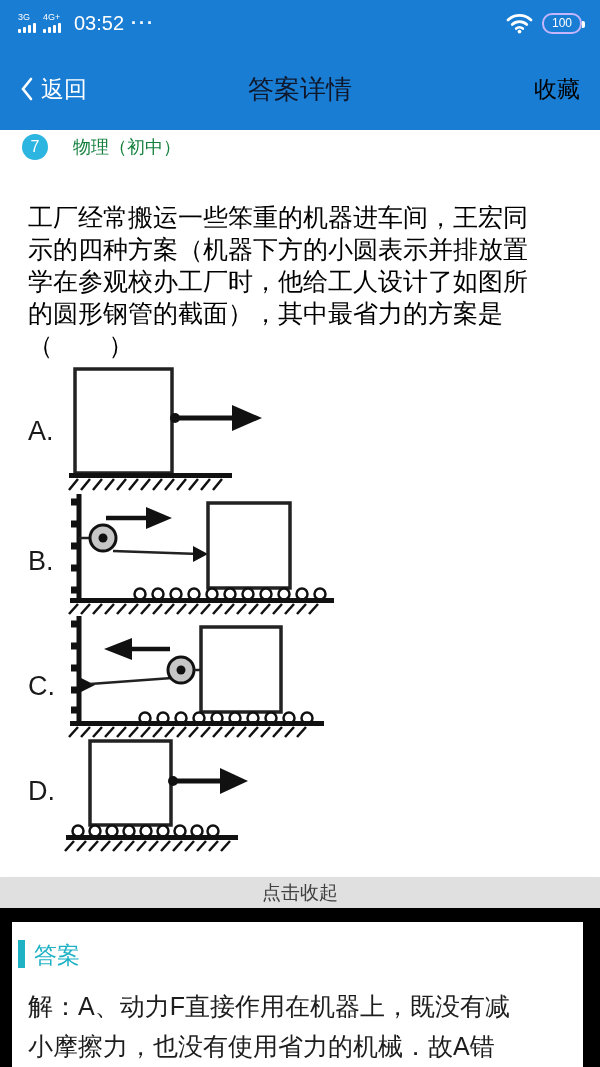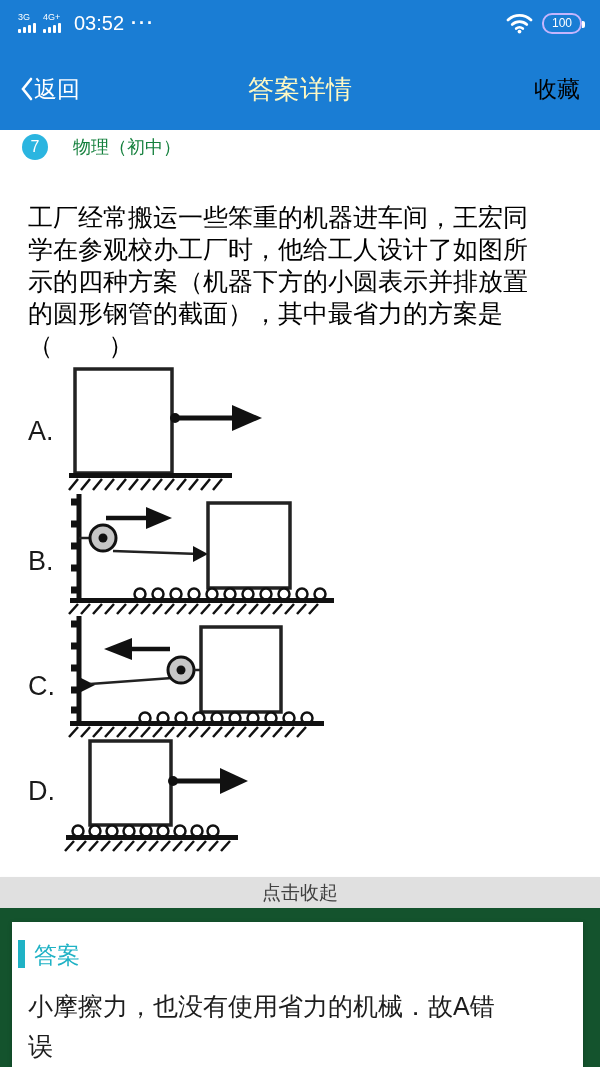--- a/index.html
+++ b/index.html
@@ -20,22 +20,22 @@
   .status-time { font-size:20px; margin-left:6px; }
   .status-dots { font-size:18px; font-weight:bold; margin-left:7px; letter-spacing:2px; }
   .status-right { margin-left:auto; display:flex; align-items:center; gap:9px; }
   .battery { position:relative; width:40px; height:21px; border:2px solid #c4b5fd; border-radius:10px;
              display:flex; align-items:center; justify-content:center; font-size:12px; color:#fff; }
   .battery::after { content:""; position:absolute; right:-5px; top:6px; width:3px; height:7px;
                     background:#fff; border-radius:0 2px 2px 0; }
 
   .nav-row { position:absolute; top:58px; left:0; width:100%; height:62px;
              display:flex; align-items:center; padding:0 20px; }
-  .nav-back { display:flex; align-items:center; font-size:23px; color:#fff; cursor:pointer; }
-  .nav-title { position:absolute; left:0; right:0; text-align:center; font-size:26px; color:#fef9c3; }
+  .nav-back { display:flex; align-items:center; gap:7px; font-size:23px; color:#fff; cursor:pointer; }
+  .nav-title { position:absolute; left:0; right:0; text-align:center; font-size:26px; color:#0f172a; }
   .nav-fav { margin-left:auto; font-size:23px; color:#000000; cursor:pointer; position:relative; z-index:2; }
 
   
   .subject-row { position:absolute; top:134px; left:22px; display:flex; align-items:center; }
   .num-badge { width:26px; height:26px; border-radius:50%; background:#2bb5e0; color:#fff;
                font-size:16px; display:flex; align-items:center; justify-content:center; }
   .subject-label { margin-left:25px; font-size:18px; color:#15803d; }
 
   
   .question-text { position:absolute; top:201px; left:28px; color:#000000; }
@@ -54,21 +54,21 @@
   .pulley { fill:#c6c6c6; stroke:#111; stroke-width:3; }
   .wall { stroke:#111; stroke-width:5; }
   .nub { stroke:#111; stroke-width:7; }
 
   
   .collapse-bar { position:absolute; top:877px; left:0; width:600px; height:31px; background:#e0e0e0;
                   color:#404040; font-size:19px; text-align:center; line-height:31px;
                   box-shadow:0 2px 3px rgba(0,0,0,.18); cursor:pointer; }
 
   
-  .answer-section { position:absolute; top:908px; left:0; width:600px; height:159px; background:#14532d; }
+  .answer-section { position:absolute; top:908px; left:0; width:600px; height:159px; background:#000000; }
   .answer-card { position:absolute; top:14px; left:12px; width:571px; height:220px; background:#fff;
                  box-shadow:0 1px 4px rgba(0,0,0,.25); }
   .answer-marker { position:absolute; left:6px; top:18px; width:7px; height:28px; background:#1fb2c5; }
   .answer-heading { position:absolute; left:22px; top:18px; font-size:23px; color:#1fb2c5; }
   .answer-body { position:absolute; left:16px; top:64px; color:#1d1d1d; }
   .a-line { font-size:25px; line-height:40px; white-space:pre; }
 </style>
 </head>
 <body>
 
@@ -121,22 +121,22 @@
     </div>
   </div>
 
   <div class="subject-row">
     <span class="num-badge">7</span>
     <span class="subject-label">物理（初中）</span>
   </div>
 
   <div class="question-text">
     <div class="q-line">工厂经常搬运一些笨重的机器进车间，王宏同</div>
+    <div class="q-line">示的四种方案（机器下方的小圆表示并排放置</div>
     <div class="q-line">学在参观校办工厂时，他给工人设计了如图所</div>
-    <div class="q-line">示的四种方案（机器下方的小圆表示并排放置</div>
     <div class="q-line">的圆形钢管的截面），其中最省力的方案是</div>
     <div class="q-line">（        ）</div>
   </div>
 
   <svg class="diagram-svg" width="360" height="510" viewBox="0 355 360 510">
 
     <g>
       <text x="28" y="440" class="optlbl">A.</text>
       <rect x="75" y="369" width="97" height="104" class="blk"></rect>
       <line x1="69" y1="475.5" x2="232" y2="475.5" class="ground"></line>
@@ -225,19 +225,20 @@
     </g>
   </svg>
 
   <div class="collapse-bar">点击收起</div>
 
   <div class="answer-section">
     <div class="answer-card">
       <div class="answer-marker"></div>
       <div class="answer-heading">答案</div>
       <div class="answer-body">
+        <div class="a-line">解：A、动力F直接作用在机器上，既没有减</div>
         <div class="a-line">小摩擦力，也没有使用省力的机械．故A错</div>
         <div class="a-line">误</div>
       </div>
     </div>
   </div>
 
 </div>
 
 </body></html>

